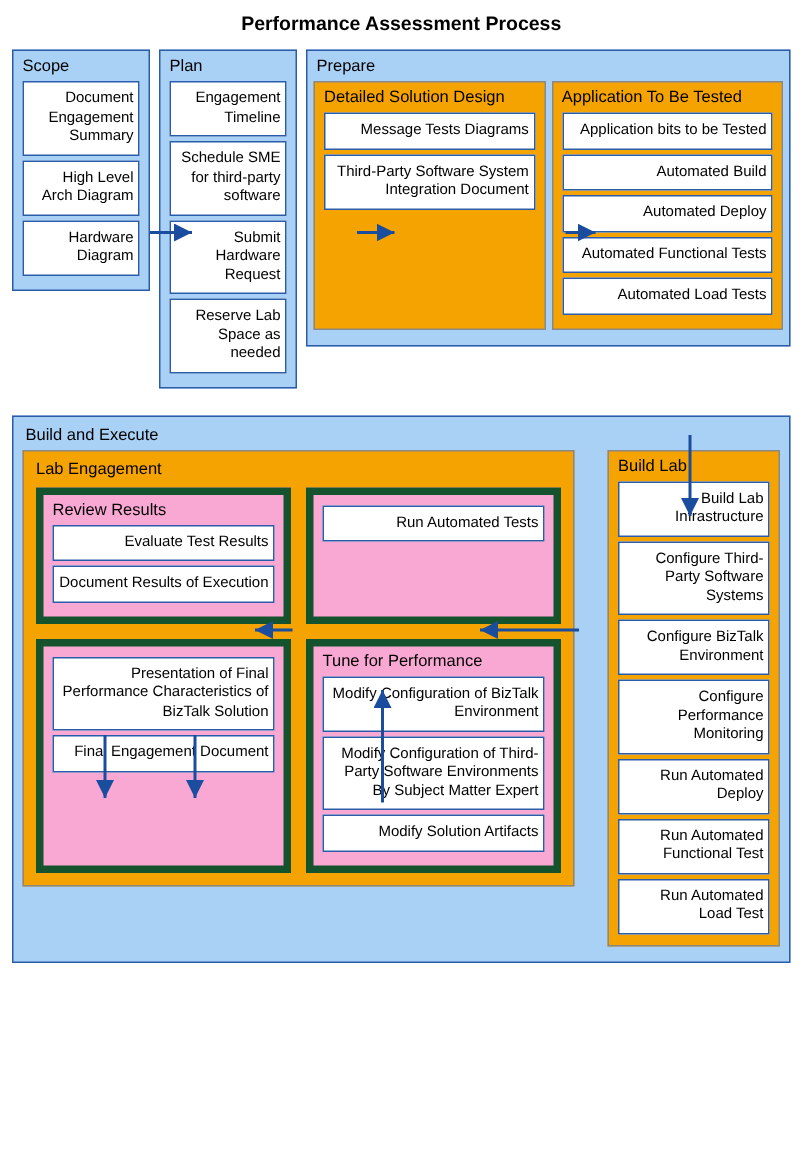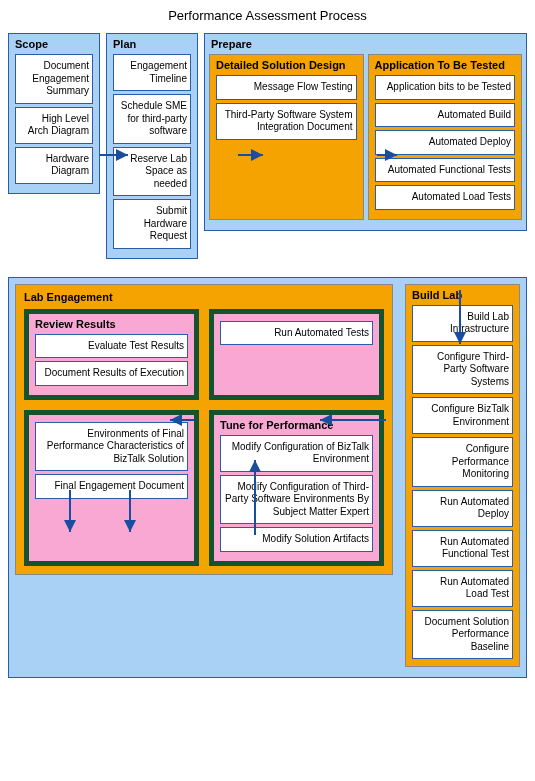--- a/index.html
+++ b/index.html
@@ -1,31 +1,31 @@
 <!DOCTYPE html>
 <html><head>
 <meta charset="utf-8">
 <style>
 *{box-sizing:border-box;margin:0;padding:0}
 body{font-family:Arial,sans-serif;font-size:11px;background:#fff;width:535px;padding:8px;color:#000;position:relative}
-.title{text-align:center;font-weight:normal;font-size:13px;margin-bottom:10px}
+.title{text-align:center;font-weight:bold;font-size:13px;margin-bottom:10px}
 .row{display:flex;gap:6px;align-items:flex-start;position:relative}
 .phase{border:1px solid #2a5caa;background:#a9d0f5;padding:4px 4px 6px 4px}
-.phase-title{font-weight:bold;font-size:11px;margin-bottom:4px;padding-left:2px}
+.phase-title{font-weight:normal;font-size:11px;margin-bottom:4px;padding-left:2px}
 .sub{border:1px solid #888;background:#f5a300;padding:4px 4px 6px 4px;margin-bottom:4px}
 .sub-gray{border:5px solid #14532d;background:#f9a8d4;padding:4px 4px 6px 4px;margin:2px}
-.sub-title{font-weight:bold;font-size:11px;margin-bottom:4px;padding-left:2px}
+.sub-title{font-weight:normal;font-size:11px;margin-bottom:4px;padding-left:2px}
 .item{background:#fff;border:1px solid #2a5caa;padding:5px 3px;text-align:right;margin:3px 2px;font-size:10px;line-height:1.25}
 .scope{width:92px}
 .plan{width:92px}
 .prepare{flex:1}
 .prep-inner{display:flex;gap:4px}
 .prep-col{flex:1}
 .build-exec{margin-top:18px;padding:6px}
-.be-inner{display:flex;gap:12px;align-items:flex-start}
+.be-inner{display:flex;gap:22px;align-items:flex-start}
 .lab-eng{flex:1;padding:6px}
 .le-grid{display:grid;grid-template-columns:1fr 1fr;gap:6px}
 .build-lab{width:115px;padding:4px}
 svg.arrows{position:absolute;top:0;left:0;pointer-events:none}
 </style>
 </head>
 <body>
 
 <div class="title">Performance Assessment Process</div>
 
@@ -35,80 +35,80 @@
   <div class="phase-title">Scope</div>
   <div class="item">Document Engagement Summary</div>
   <div class="item">High Level Arch Diagram</div>
   <div class="item">Hardware Diagram</div>
 </div>
 
 <div class="phase plan">
   <div class="phase-title">Plan</div>
   <div class="item">Engagement Timeline</div>
   <div class="item">Schedule SME for third-party software</div>
+  <div class="item">Submit Hardware Request</div>
   <div class="item">Reserve Lab Space as needed</div>
-  <div class="item">Submit Hardware Request</div>
 </div>
 
 <div class="phase prepare">
   <div class="phase-title">Prepare</div>
   <div class="prep-inner">
     <div class="sub prep-col">
       <div class="sub-title">Detailed Solution Design</div>
-      <div class="item">Message Flow Testing</div>
+      <div class="item">Message Tests Diagrams</div>
       <div class="item">Third-Party Software System Integration Document</div>
     </div>
     <div class="sub prep-col">
       <div class="sub-title">Application To Be Tested</div>
       <div class="item">Application bits to be Tested</div>
       <div class="item">Automated Build</div>
       <div class="item">Automated Deploy</div>
       <div class="item">Automated Functional  Tests</div>
       <div class="item">Automated Load Tests</div>
     </div>
   </div>
 </div>
 
 </div>
 
 <div class="phase build-exec">
+  <div class="phase-title">Build and Execute</div>
   <div class="be-inner">
     <div class="sub lab-eng">
       <div class="sub-title">Lab Engagement</div>
       <div class="le-grid">
         <div class="sub-gray">
           <div class="sub-title">Review Results</div>
           <div class="item">Evaluate Test Results</div>
           <div class="item">Document Results of Execution</div>
         </div>
         <div class="sub-gray">
           <div class="item">Run Automated Tests</div>
         </div>
         <div class="sub-gray">
-          <div class="item">Environments of Final Performance Characteristics of BizTalk Solution</div>
+          <div class="item">Presentation of Final Performance Characteristics of BizTalk Solution</div>
           <div class="item">Final Engagement Document</div>
         </div>
         <div class="sub-gray">
           <div class="sub-title">Tune for Performance</div>
           <div class="item">Modify Configuration of BizTalk Environment</div>
           <div class="item">Modify Configuration of Third-Party Software Environments By Subject Matter Expert</div>
           <div class="item">Modify Solution Artifacts</div>
         </div>
       </div>
     </div>
     <div class="sub build-lab">
       <div class="sub-title">Build Lab</div>
       <div class="item">Build Lab Infrastructure</div>
       <div class="item">Configure Third-Party Software Systems</div>
       <div class="item">Configure BizTalk Environment</div>
       <div class="item">Configure Performance Monitoring</div>
       <div class="item">Run Automated Deploy</div>
       <div class="item">Run Automated Functional Test</div>
       <div class="item">Run Automated Load Test</div>
-      <div class="item">Document Solution Performance Baseline</div>
     </div>
   </div>
 </div>
 
 <svg class="arrows" width="535" height="781">
   <defs>
     <marker id="ah" markerWidth="8" markerHeight="8" refX="6" refY="3" orient="auto">
       <path d="M0,0 L6,3 L0,6 Z" fill="#1a4d9e"></path>
     </marker>
   </defs>

